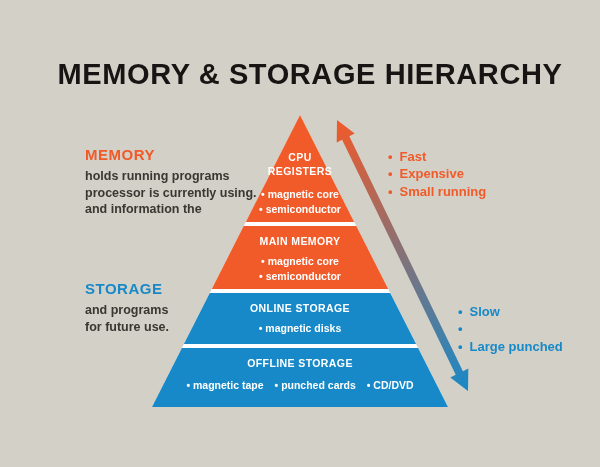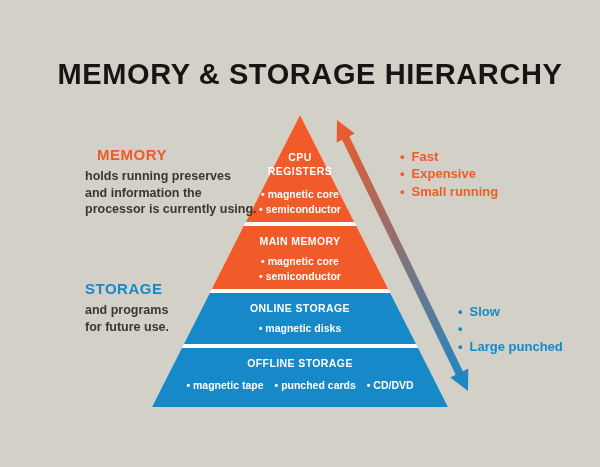--- a/index.html
+++ b/index.html
@@ -28,21 +28,21 @@
     font-family:"Liberation Sans",sans-serif;
     font-size:10.5px;font-weight:700;letter-spacing:.4px;
   }
   .p-item{
     fill:var(--pyramid-text,#fff);
     font-family:"Liberation Sans",sans-serif;
     font-size:10.5px;font-weight:700;
   }
   .side-block{position:absolute;}
   .side-label{font-size:15px;font-weight:700;letter-spacing:.5px;}
-  .orange-text{color:var(--orange,#f15a29);margin-left:12px;}
+  .orange-text{color:var(--orange,#f15a29);}
   .blue-text{color:var(--blue,#1789c8);}
   .side-desc{
     margin-top:5px;
     font-size:12.5px;font-weight:700;line-height:1.32;
     color:var(--body-text,#3a3631);
   }
   .trait-list{position:absolute;font-size:13px;font-weight:700;line-height:1.34;}
   .trait-row{display:flex;align-items:baseline;}
   .trait-bullet{margin-right:7px;}
 </style>
@@ -96,23 +96,23 @@
     <text class="p-item" x="300" y="389" text-anchor="middle">
       <tspan>•</tspan> <tspan>magnetic tape</tspan>
       <tspan dx="8">•</tspan> <tspan>punched cards</tspan>
       <tspan dx="8">•</tspan> <tspan>CD/DVD</tspan>
     </text>
   </svg>
 
   <div class="side-block" style="left:85px;top:146px;">
     <div class="side-label orange-text">MEMORY</div>
     <div class="side-desc">
-      <div>holds running preserves</div>
+      <div>holds running programs</div>
+      <div>processor is currently using.</div>
       <div>and information the</div>
-      <div>processor is currently using.</div>
     </div>
   </div>
 
   <div class="side-block" style="left:85px;top:280px;">
     <div class="side-label blue-text">STORAGE</div>
     <div class="side-desc">
       <div>and programs</div>
       <div>for future use.</div>
     </div>
   </div>

